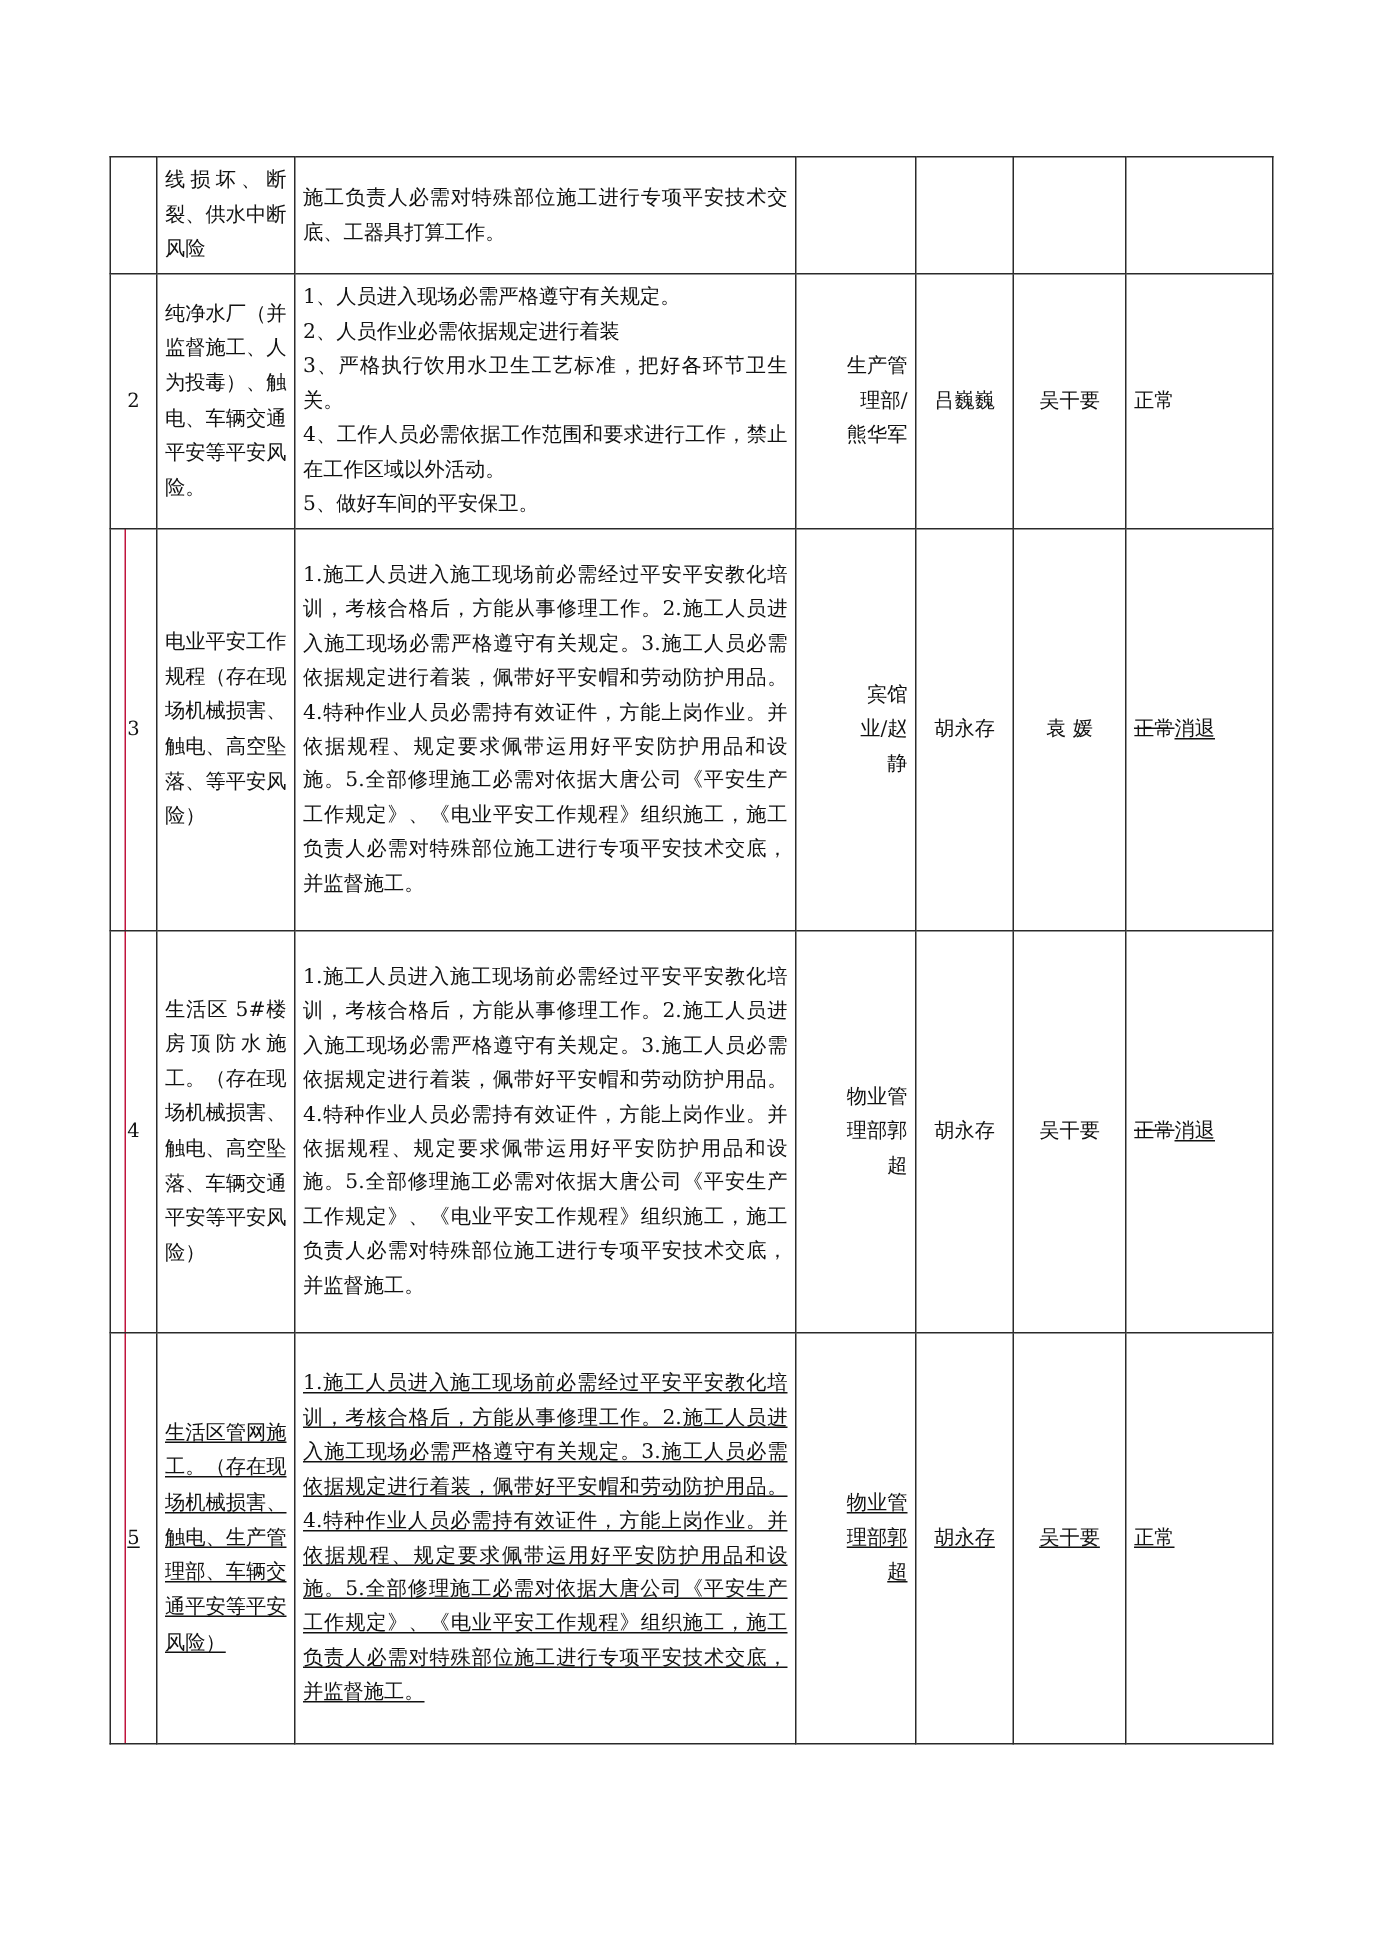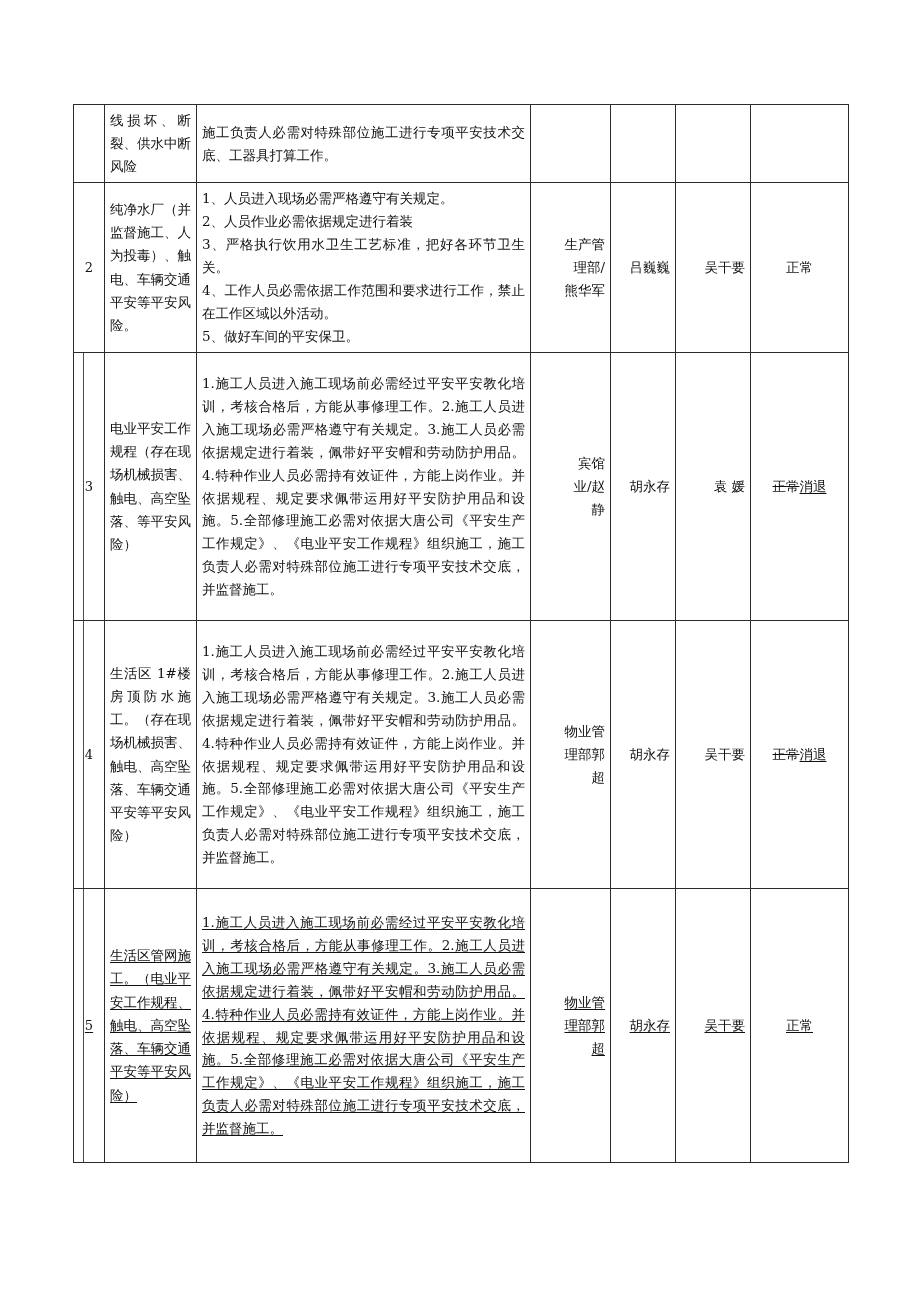--- a/index.html
+++ b/index.html
@@ -46,22 +46,22 @@
   col.c-measure { width: 334px; }
   col.c-dept    { width: 80px; }
   col.c-pers1   { width: 65px; }
   col.c-pers2   { width: 75px; }
   col.c-status  { width: 98px; }
 
   td.no       { text-align: center; font-size: 13px; padding: 0; }
   td.hazard   { text-align: justify; text-align-last: justify; font-size: 13.5px; line-height: 1.72; margin-top: 14px; }
   td.measure  { text-align: justify; font-size: 13.5px; line-height: 1.70; }
   td.dept     { text-align: right; font-size: 13.5px; line-height: 1.68; padding-left: 32px; }
-  td.pers     { text-align: right; font-size: 13.5px; }
-  td.status   { text-align: center; font-size: 13.5px; }
+  td.pers     { text-align: center; font-size: 13.5px; }
+  td.status   { text-align: left; font-size: 13.5px; }
   .just-last-left { display:block; text-align: justify; text-align-last: left; }
 
   
   .r-green   { color: #1a9641; }
   .r-red     { color: #c0143c; }
   .r-red-u   { color: #c0143c; text-decoration: underline; text-decoration-thickness: 1px; text-underline-offset: 2px; }
   .r-black   { color: #111111; }
 
   .strike-ins .old { text-decoration: line-through; }
   .strike-ins .new { text-decoration: underline; text-underline-offset: 2px; }
@@ -133,35 +133,35 @@
         <td class="pers r-green">胡永存</td>
         <td class="pers r-green">袁  媛</td>
         <td class="status strike-ins r-red">
           <span class="old">正常</span><span class="new">消退</span>
         </td>
       </tr>
 
       <tr style="height:268px;">
         <td class="no r-green">4</td>
         <td class="hazard r-green">
-          <span class="just-last-left">生活区 1#楼房顶防水施工。（存在现场机械损害、触电、高空坠落、车辆交通平安等平安风险）</span>
+          <span class="just-last-left">生活区 5#楼房顶防水施工。（存在现场机械损害、触电、高空坠落、车辆交通平安等平安风险）</span>
         </td>
         <td class="measure r-green">1.施工人员进入施工现场前必需经过平安平安教化培训，考核合格后，方能从事修理工作。2.施工人员进入施工现场必需严格遵守有关规定。3.施工人员必需依据规定进行着装，佩带好平安帽和劳动防护用品。4.特种作业人员必需持有效证件，方能上岗作业。并依据规程、规定要求佩带运用好平安防护用品和设施。5.全部修理施工必需对依据大唐公司《平安生产工作规定》、《电业平安工作规程》组织施工，施工负责人必需对特殊部位施工进行专项平安技术交底，并监督施工。</td>
         <td class="dept r-green">物业管理部郭超</td>
         <td class="pers r-green">胡永存</td>
         <td class="pers r-green">吴干要</td>
         <td class="status strike-ins r-red">
           <span class="old">正常</span><span class="new">消退</span>
         </td>
       </tr>
 
       <tr style="height:274px;">
         <td class="no r-red-u">5</td>
         <td class="hazard r-red-u">
-          <span class="just-last-left">生活区管网施工。（电业平安工作规程、触电、高空坠落、车辆交通平安等平安风险）</span>
+          <span class="just-last-left">生活区管网施工。（存在现场机械损害、触电、生产管理部、车辆交通平安等平安风险）</span>
         </td>
         <td class="measure r-red-u">1.施工人员进入施工现场前必需经过平安平安教化培训，考核合格后，方能从事修理工作。2.施工人员进入施工现场必需严格遵守有关规定。3.施工人员必需依据规定进行着装，佩带好平安帽和劳动防护用品。4.特种作业人员必需持有效证件，方能上岗作业。并依据规程、规定要求佩带运用好平安防护用品和设施。5.全部修理施工必需对依据大唐公司《平安生产工作规定》、《电业平安工作规程》组织施工，施工负责人必需对特殊部位施工进行专项平安技术交底，并监督施工。</td>
         <td class="dept r-red-u">物业管理部郭超</td>
         <td class="pers r-red-u">胡永存</td>
         <td class="pers r-red-u">吴干要</td>
         <td class="status r-red-u">正常</td>
       </tr>
 
     </tbody>
   </table>

